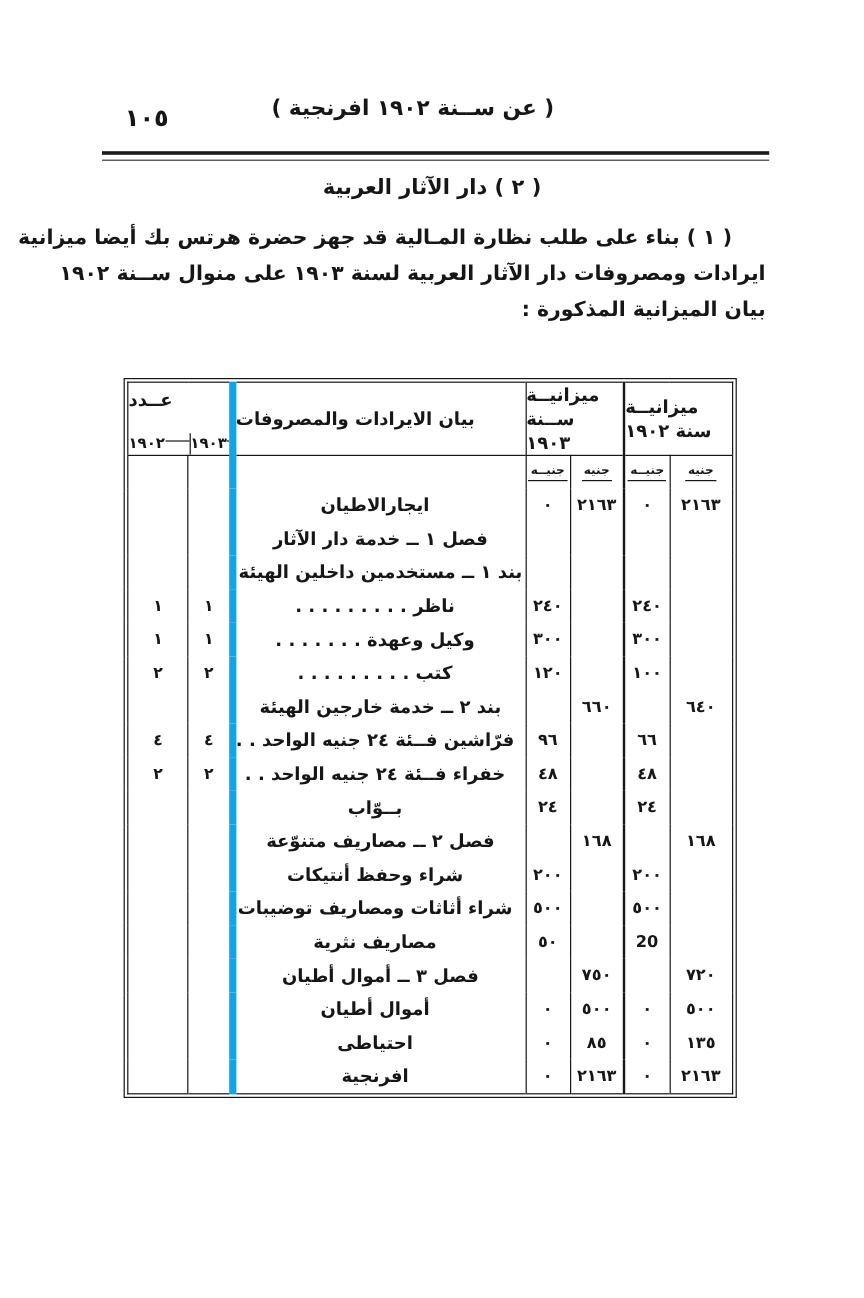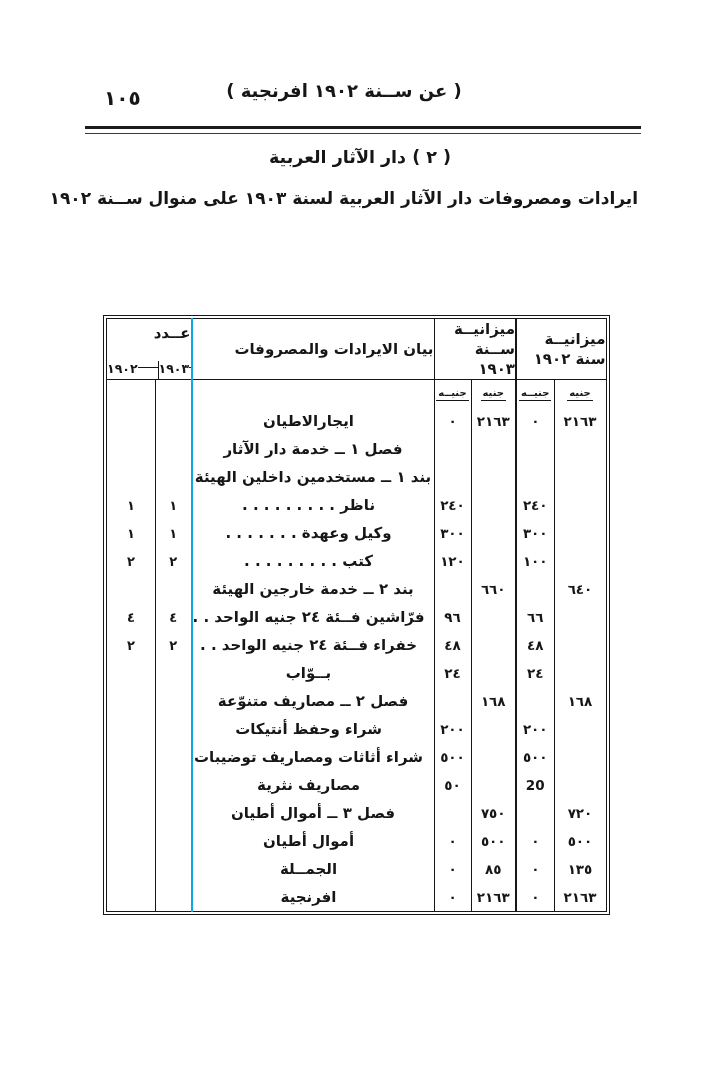--- a/index.html
+++ b/index.html
@@ -25,25 +25,25 @@
     border:1.6px solid #161616;outline:1.6px solid #161616;outline-offset:2.5px;
   }
   col.w-b02t{width:52px}col.w-b02d{width:38px}col.w-b03t{width:45px}col.w-b03d{width:37px}
   col.w-bayan{width:240px}col.w-n03{width:33px}col.w-n02{width:45px}
   th,td{padding:0;margin:0;font-weight:700;color:#161616;overflow:hidden;}
   
   .c-b02t{border-left:1px solid #161616;}
   .c-b02d{border-left:2px solid #161616;}
   .c-b03t{border-left:1px solid #161616;}
   .c-b03d{border-left:1.6px solid #161616;}
-  .c-bayan{border-left:2px solid #0ea5e9;}
+  .c-bayan{border-left:6px solid #0ea5e9;}
   .c-n03{border-left:1px solid #161616;}
   .c-n02{}
   
-  tr.hrow1 th{height:60px;border-bottom:1.6px solid #161616;vertical-align:middle;text-align:right;font-size:15px;line-height:20px;}
+  tr.hrow1 th{height:60px;border-bottom:1.6px solid #161616;vertical-align:middle;text-align:left;font-size:15px;line-height:20px;}
   tr.hrow2 td{height:27px;text-align:center;font-size:10px;vertical-align:middle;}
   .h-statement{font-size:16px;}
   .count-head{display:flex;flex-direction:column;justify-content:space-between;height:60px;}
   .count-title{padding-top:4px;font-size:15px;letter-spacing:1px;}
   .count-years{display:flex;direction:rtl;}
   .cy{display:flex;flex-direction:row;align-items:center;font-size:12.5px;line-height:15px;padding-bottom:3px;}
   .cy-right{width:33px;border-left:1px solid #161616;box-sizing:border-box;}
   .cy-left{flex:1;}
   .cy-dash{display:block;width:20px;border-top:1.6px solid #161616;margin-bottom:2px;}
   .unit{display:inline-block;border-bottom:1px solid #161616;padding:0 2px 2px;}
@@ -57,21 +57,23 @@
 </style>
 </head>
 <body>
 
 <div class="page-number">١٠٥</div>
 <div class="running-header">( عن ســنة ١٩٠٢ افرنجية )</div>
 <div class="double-rule"></div>
 <div class="section-title">( ٢ ) دار الآثار العربية</div>
 
 <div class="intro">
+  <div class="pline first">( ١ ) بناء على طلب نظارة المـالية قد جهز حضرة هرتس بك أيضا ميزانية</div>
   <div class="pline">ايرادات ومصروفات دار الآثار العربية لسنة ١٩٠٣ على منوال ســنة ١٩٠٢</div>
+  <div class="pline last">بيان الميزانية المذكورة :</div>
 </div>
 
 <div class="budget-table-wrap">
   <table class="budget">
     <colgroup>
       <col class="w-b02t">
         <col class="w-b02d">
         <col class="w-b03t">
         <col class="w-b03d">
       <col class="w-bayan">
@@ -258,21 +260,21 @@
           <td class="c-b03d"><span class="num">٠</span></td>
           <td class="c-bayan lbl-item">أموال أطيان</td>
           <td class="c-n03 cnt"></td>
           <td class="c-n02 cnt"></td>
         </tr>
         <tr>
           <td class="c-b02t ruled"><span class="num">١٣٥</span></td>
           <td class="c-b02d ruled"><span class="num">٠</span></td>
           <td class="c-b03t ruled"><span class="num">٨٥</span></td>
           <td class="c-b03d ruled"><span class="num">٠</span></td>
-          <td class="c-bayan lbl-item">الجمــلة</td>
+          <td class="c-bayan lbl-item">احتياطى</td>
           <td class="c-n03 cnt"></td>
           <td class="c-n02 cnt"></td>
         </tr>
         <tr>
           <td class="c-b02t"><span class="num">٢١٦٣</span></td>
           <td class="c-b02d"><span class="num">٠</span></td>
           <td class="c-b03t"><span class="num">٢١٦٣</span></td>
           <td class="c-b03d"><span class="num">٠</span></td>
           <td class="c-bayan lbl-item">افرنجية</td>
           <td class="c-n03 cnt"></td>

